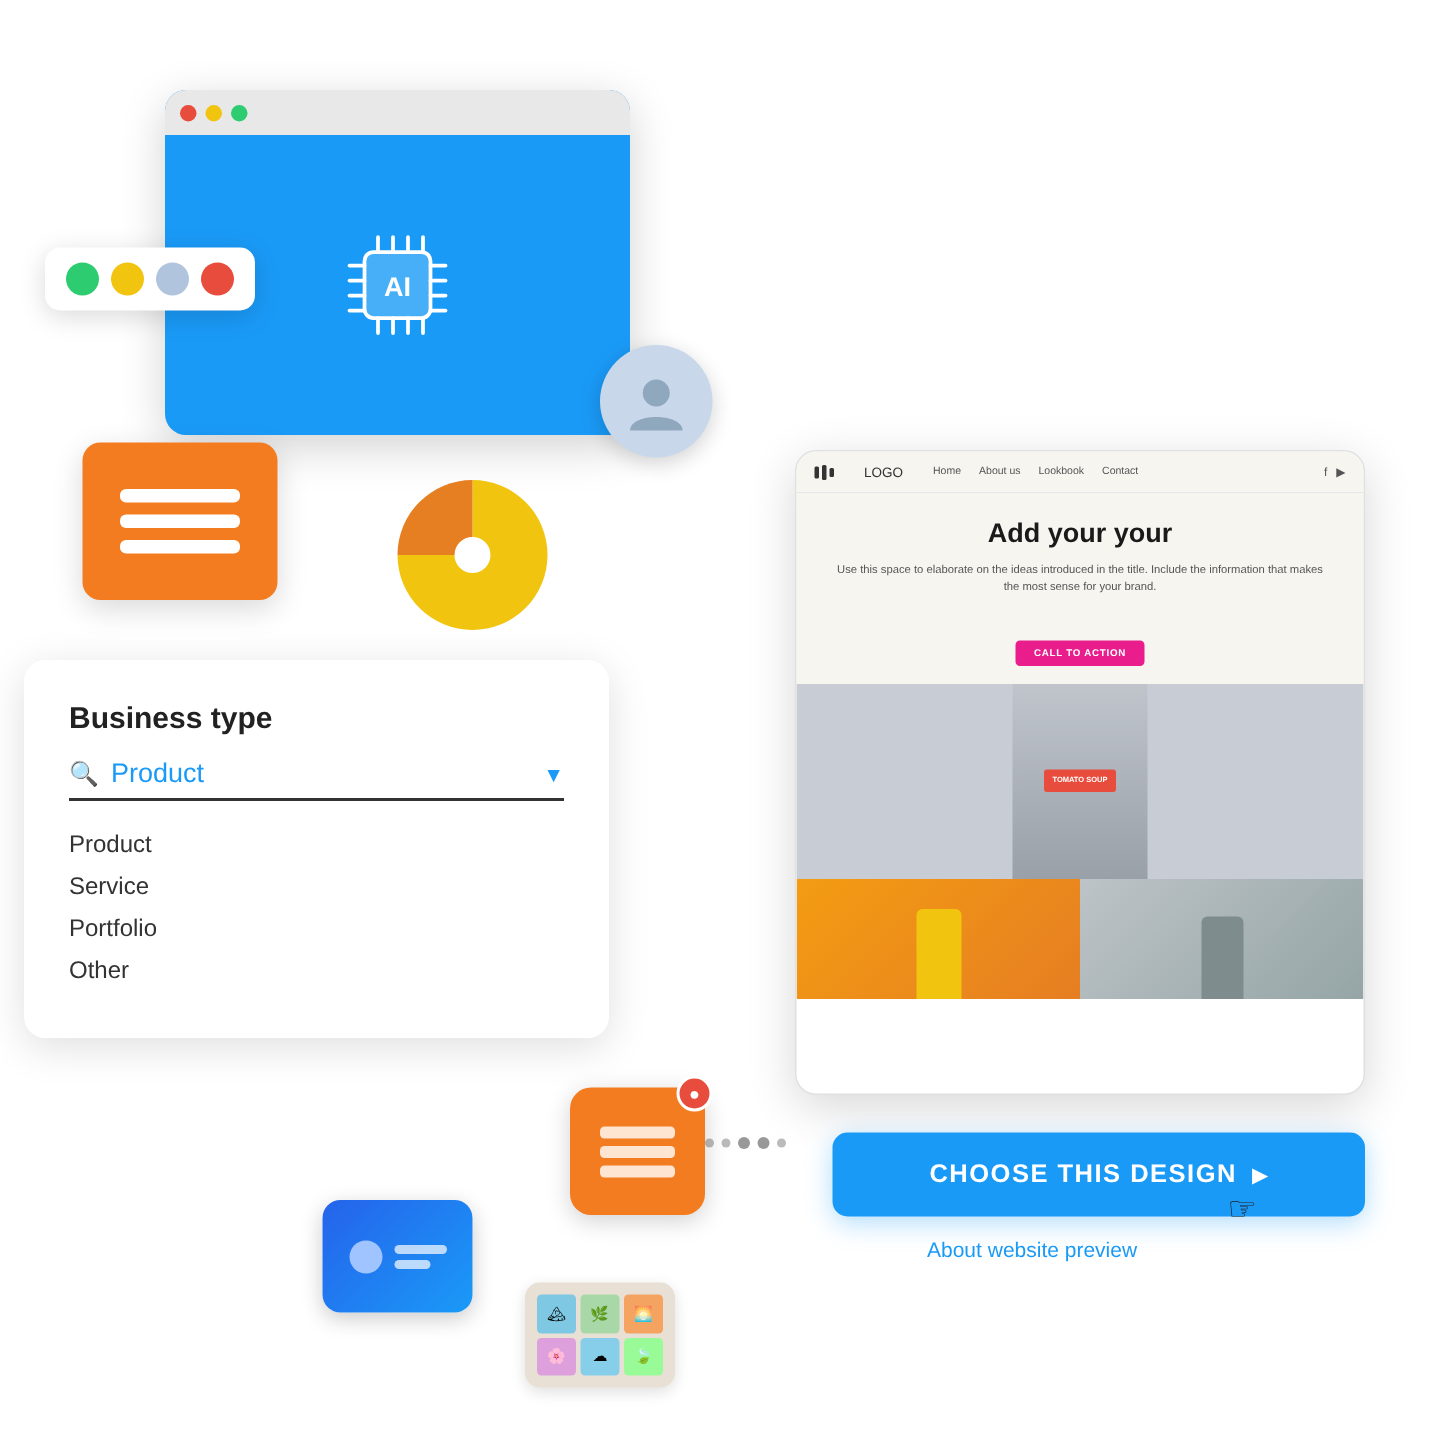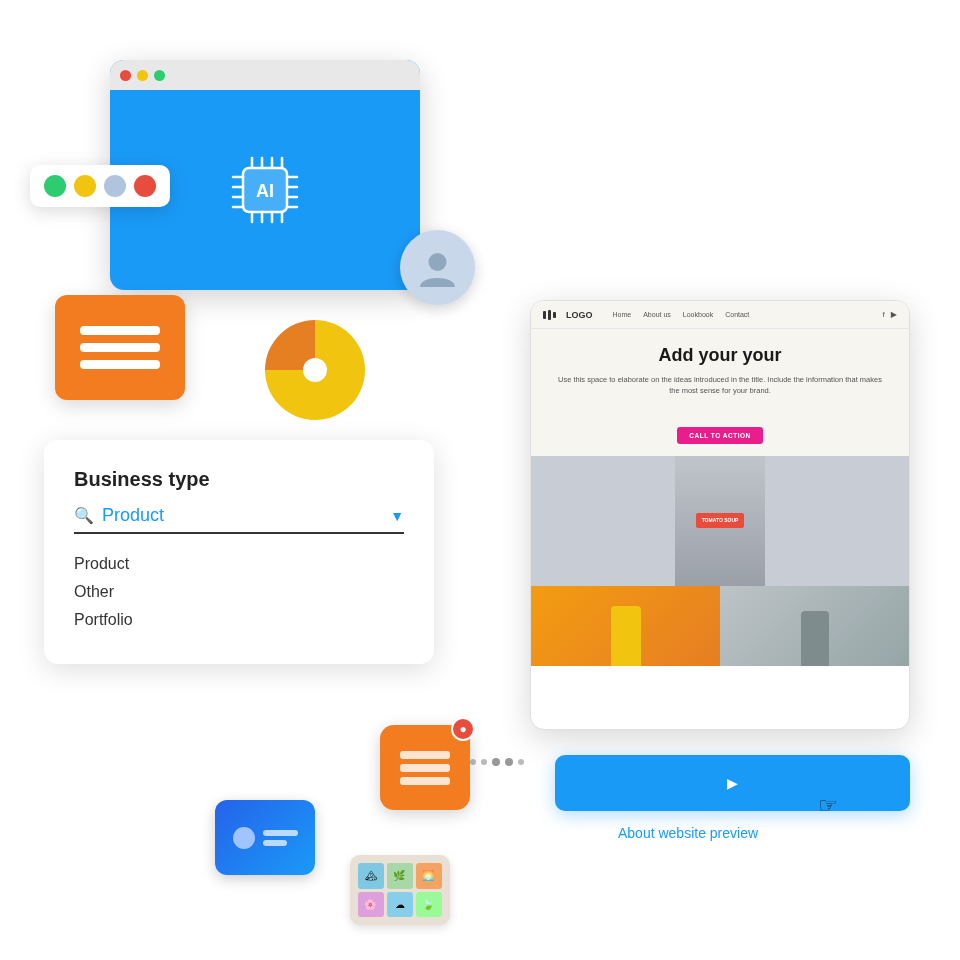--- a/index.html
+++ b/index.html
@@ -115,21 +115,21 @@
       display: flex;
       align-items: center;
       justify-content: center;
       overflow: hidden;
     }
 
     
     .business-panel {
       position: absolute;
       top: 440px;
-      left: 44px;
+      left: 16px;
       width: 390px;
       background: #fff;
       border-radius: 14px;
       box-shadow: 0 6px 28px rgba(0,0,0,0.13);
       padding: 28px 30px 30px;
     }
     .business-title {
       font-size: 20px;
       font-weight: 700;
       color: #222;
@@ -182,25 +182,25 @@
       background: #f7f5f0;
       height: 28px;
       display: flex;
       align-items: center;
       padding: 0 12px;
       gap: 20px;
       border-bottom: 1px solid #e8e8e8;
     }
     .preview-logo {
       font-size: 9px;
-      font-weight: 700;
+      font-weight: 400;
       color: #333;
       display: flex;
       align-items: center;
-      gap: 8px;
+      gap: 18px;
       justify-content: flex-end;
     }
     .preview-nav-links {
       display: flex;
       gap: 12px;
       font-size: 7px;
       color: #555;
       flex: 1;
     }
     .preview-nav-social {
@@ -540,22 +540,23 @@
 
 <div class="business-panel">
   <div class="business-title">Business type</div>
   <div class="search-row">
     <span class="search-icon-txt">🔍</span>
     <span class="search-text">Product</span>
     <span class="dropdown-arrow">▼</span>
   </div>
   <ul class="dropdown-list">
     <li>Product</li>
+    <li>Service</li>
+    <li>Portfolio</li>
     <li>Other</li>
-    <li>Portfolio</li>
   </ul>
 </div>
 
 <div class="website-preview">
   <div class="preview-nav">
     <div class="preview-logo">
       <span style="display:inline-flex;align-items:center;gap:2px;margin-right:2px;">
         <span style="width:3px;height:8px;background:#333;display:inline-block;border-radius:1px;"></span>
         <span style="width:3px;height:10px;background:#333;display:inline-block;border-radius:1px;"></span>
         <span style="width:3px;height:6px;background:#333;display:inline-block;border-radius:1px;"></span>
@@ -610,20 +611,21 @@
   <div class="notif-badge">●</div>
 
   <div style="display:flex;flex-direction:column;gap:5px;align-items:center;">
     <div style="width:50px;height:8px;background:rgba(255,255,255,0.8);border-radius:3px;"></div>
     <div style="width:50px;height:8px;background:rgba(255,255,255,0.8);border-radius:3px;"></div>
     <div style="width:50px;height:8px;background:rgba(255,255,255,0.8);border-radius:3px;"></div>
   </div>
 </div>
 
 <div class="choose-design-btn">
+  <span class="choose-btn-text">CHOOSE THIS DESIGN</span>
   <span class="choose-btn-arrow">▶</span>
   <span class="cursor-icon">☞</span>
 </div>
 
 <a class="full-preview-link" href="#">
   <span>About website preview</span>
 </a>
 
 <div class="blue-card-icon">
   <div class="blue-card-avatar"></div>

